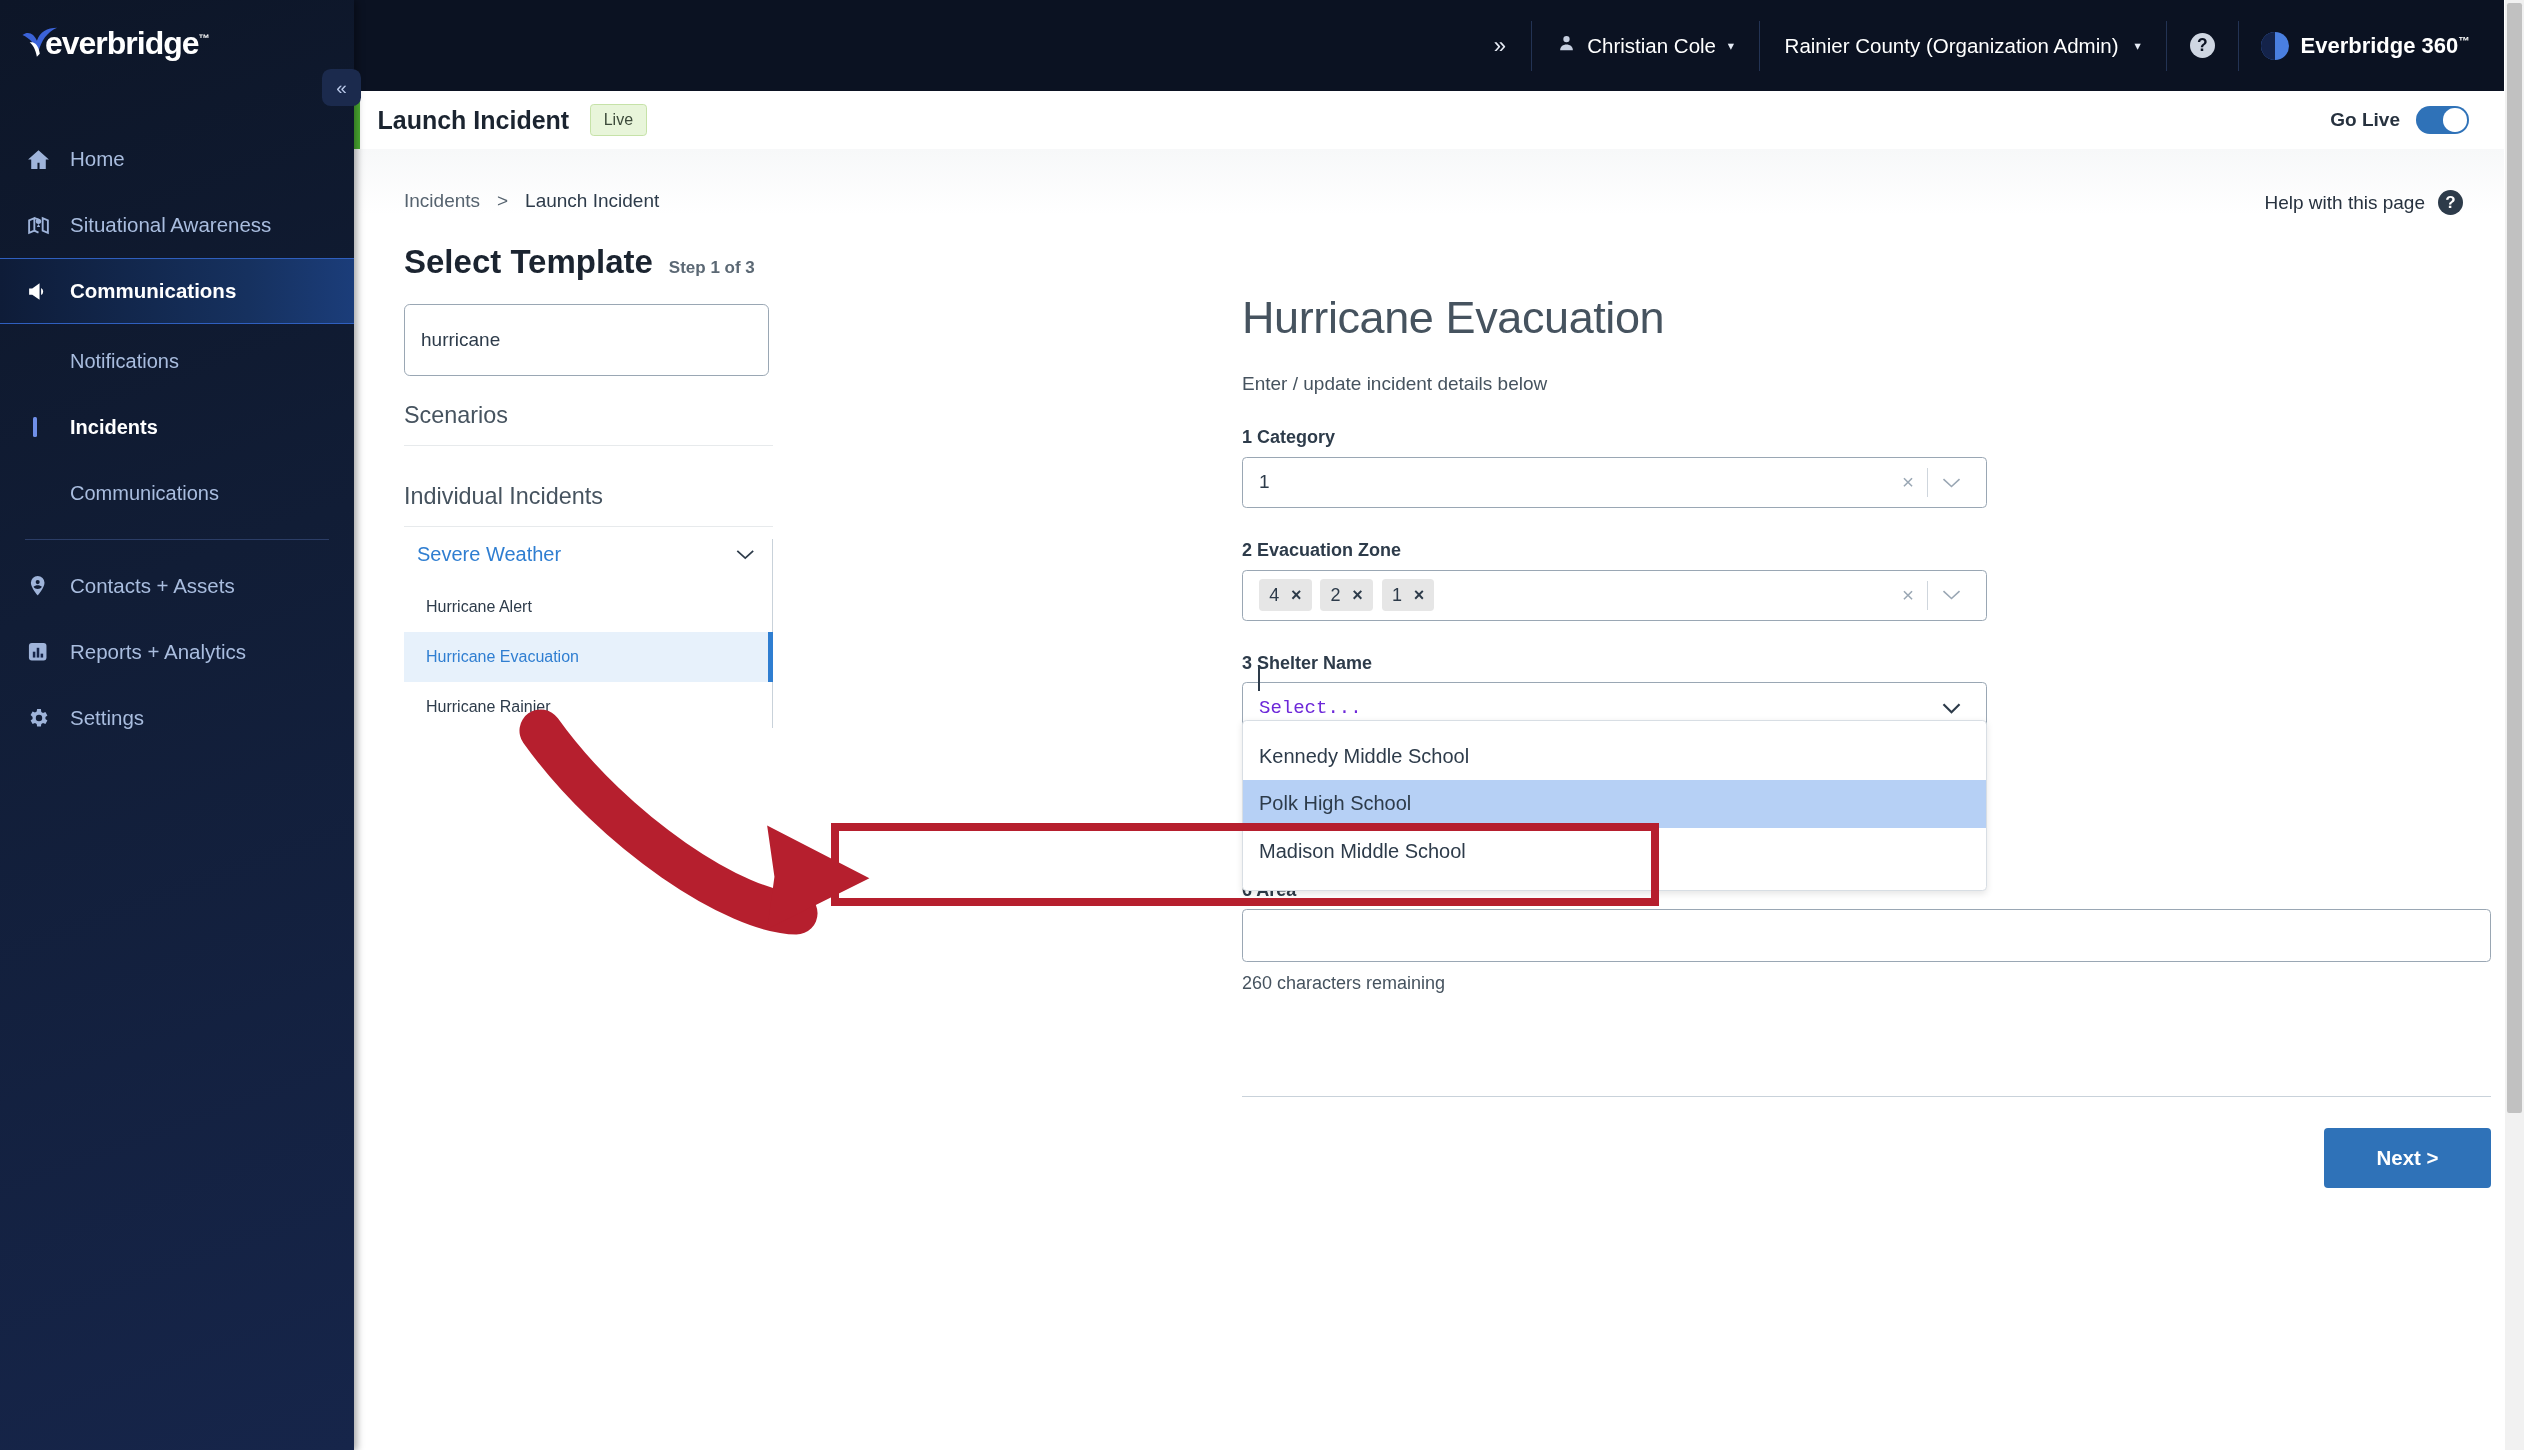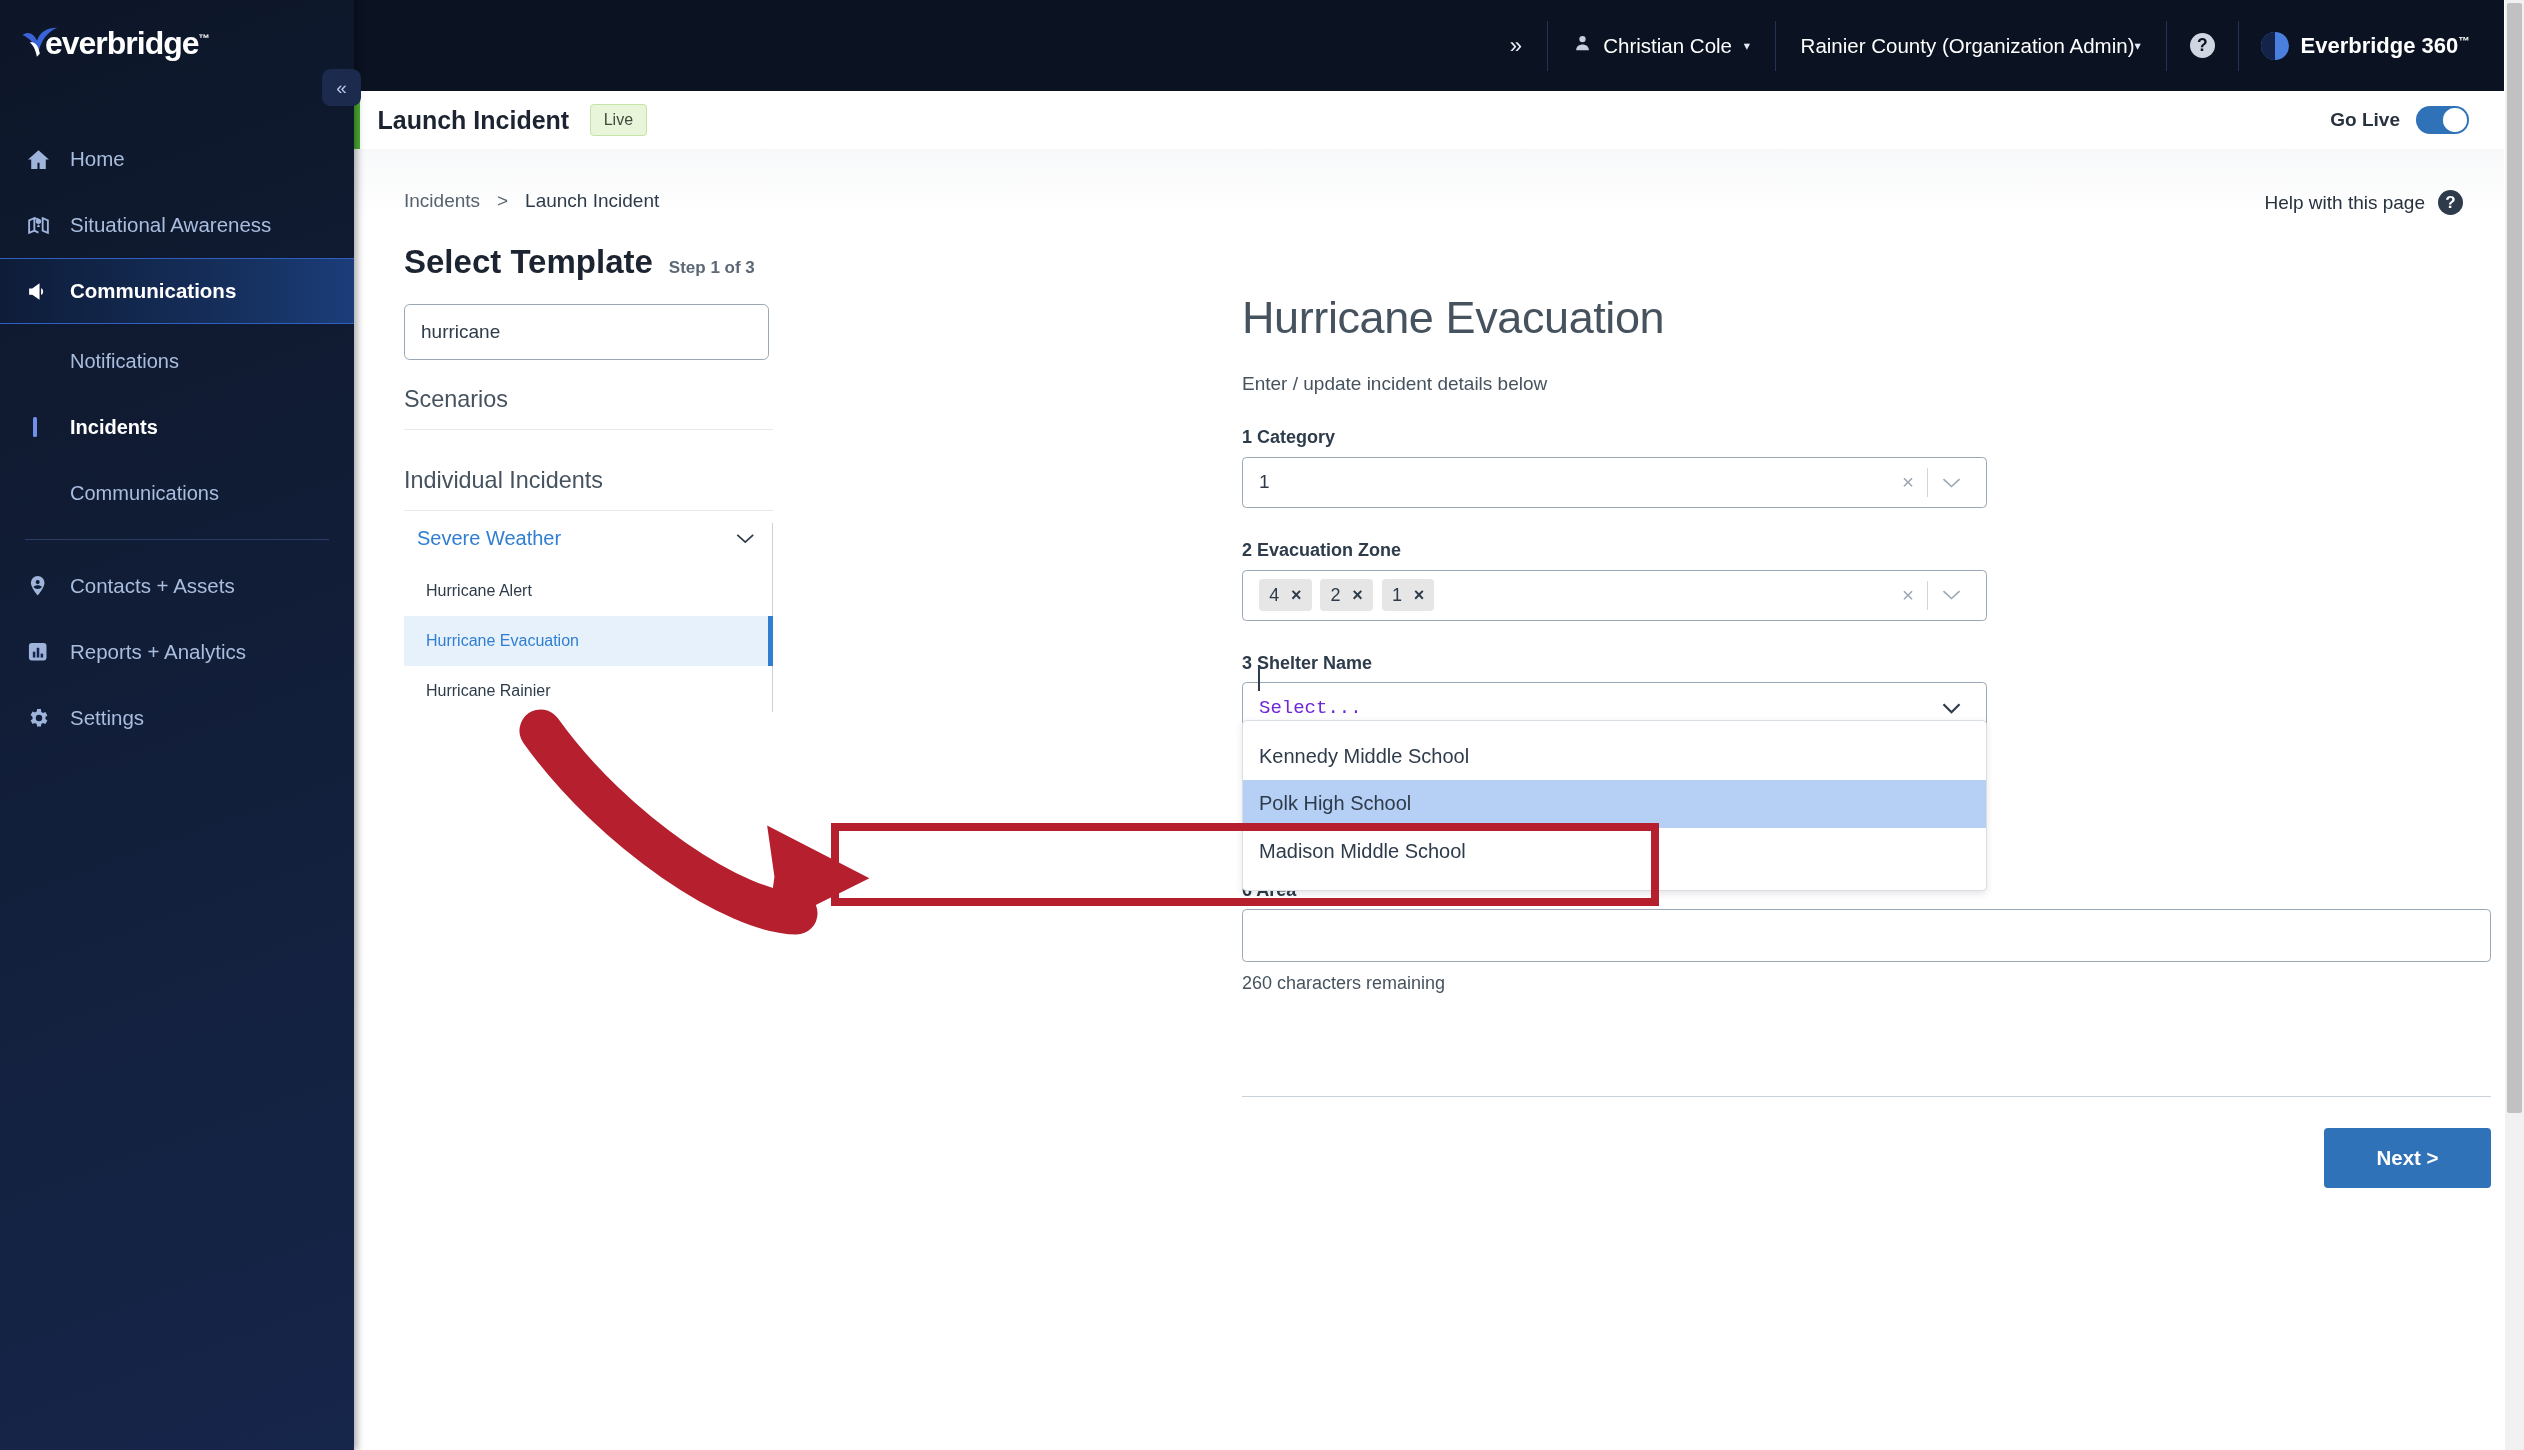--- a/index.html
+++ b/index.html
@@ -82,21 +82,21 @@
   .tb-chev { color: #e6ebf5; font-size: 22px; padding: 0 25px; cursor: pointer; }
   .tb-sep { width: 0.7px; height: 50px; background: #2a3category; }
   .tb-sep { width: 0.7px; height: 50px; background: #233354; }
   .tb-user {
     display: flex; align-items: center; gap: 11.7px;
     color: #ffffff; font-size: 20.5px; padding: 0 25px; cursor: pointer;
   }
   .tb-user .avatar { font-size: 22px; color: #c6cfe0; }
   .tb-caret { font-size: 12.4px; color: #e6ebf5; }
   .tb-org {
-    display: flex; align-items: center; 
+    display: flex; align-items: center; gap: 16px;
     color: #ffffff; font-size: 20.5px; padding: 0 25px; cursor: pointer;
   }
   .tb-help {
     padding: 0 23.4px; cursor: pointer;
     display:flex; align-items:center;
   }
   .tb-help .q {
     width: 25px; height: 25px; border-radius: 50%;
     background: #cfd6e2; color: #0b1222;
     font-size: 17.5px; font-weight: 700;
@@ -172,21 +172,21 @@
   }
   #step-head .h1 { font-size: 33px; font-weight: 700; color: #1b2430; }
   #step-head .step { font-size: 17px; font-weight: 700; color: #5b6874; }
 
   
   #picker {
     position: absolute; left: 50px; top: 155px;
     width: 387px;
   }
   #tmpl-search {
-    width: 365px; height: 56px;
+    width: 365px; height: 72px;
     border: 0.7px solid #9aa7b4; border-radius: 5.8px;
     font-size: 19px; color: #2d3b4a; padding: 0 16px;
     font-family: "Liberation Sans", sans-serif; background:#fff;
   }
   .picker-section {
     margin-top: 26px; font-size: 23.4px; color: #46535f; font-weight: 400;
     padding-bottom: 16px; border-bottom: 1.5px solid #e7eaec; width: 369px;
   }
   .picker-section.second { margin-top: 37px; }
 

